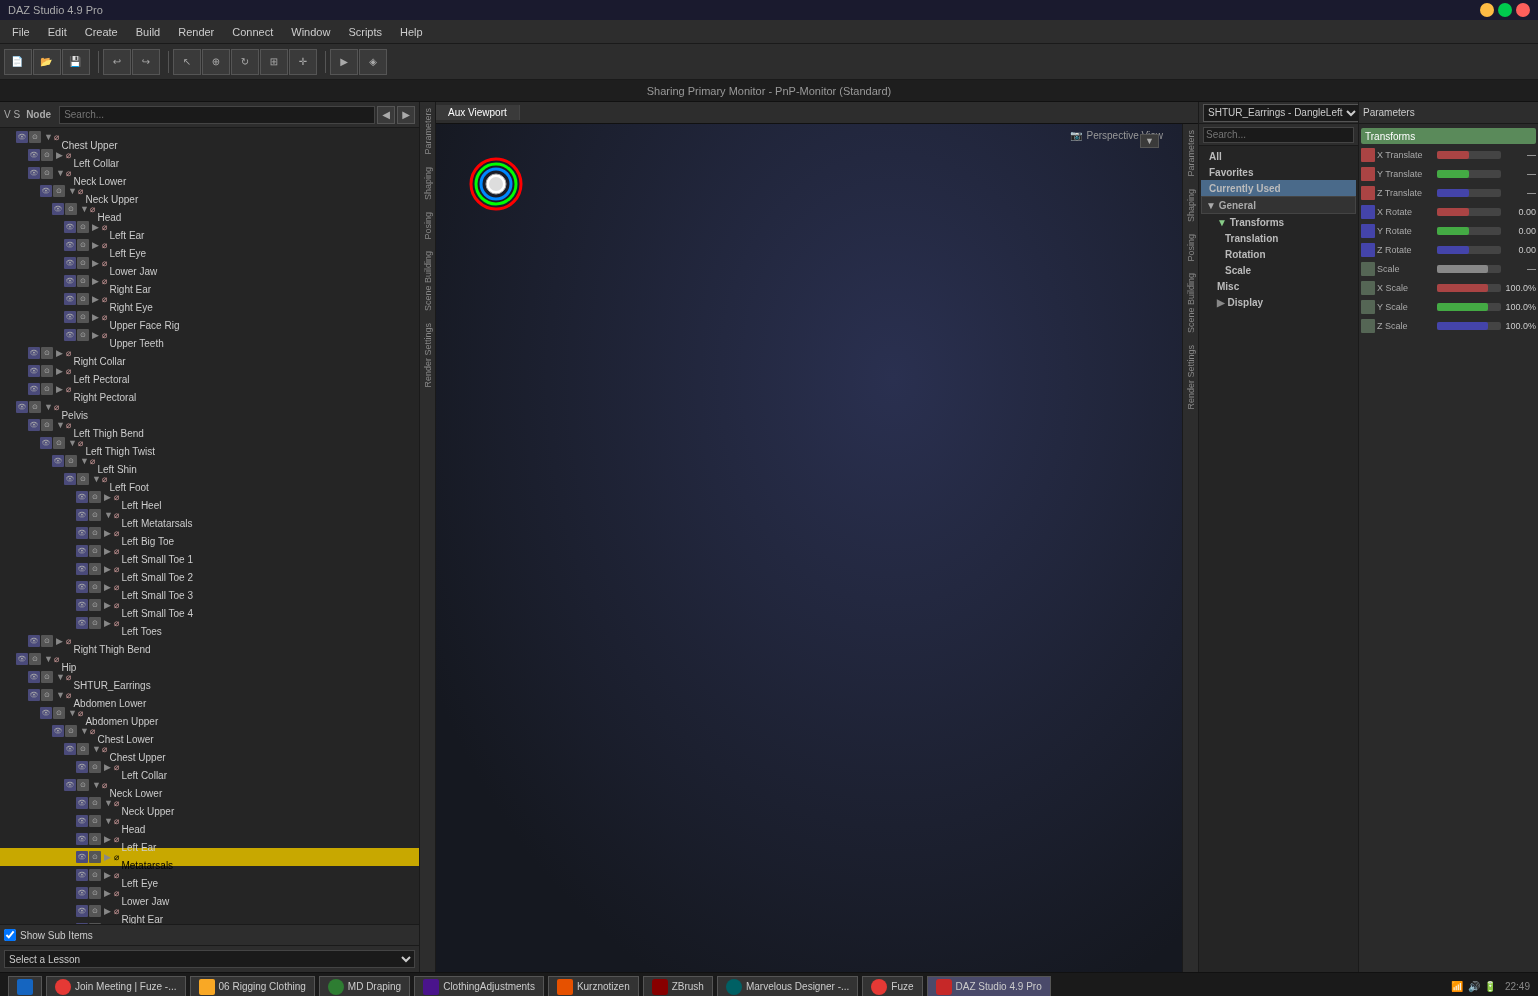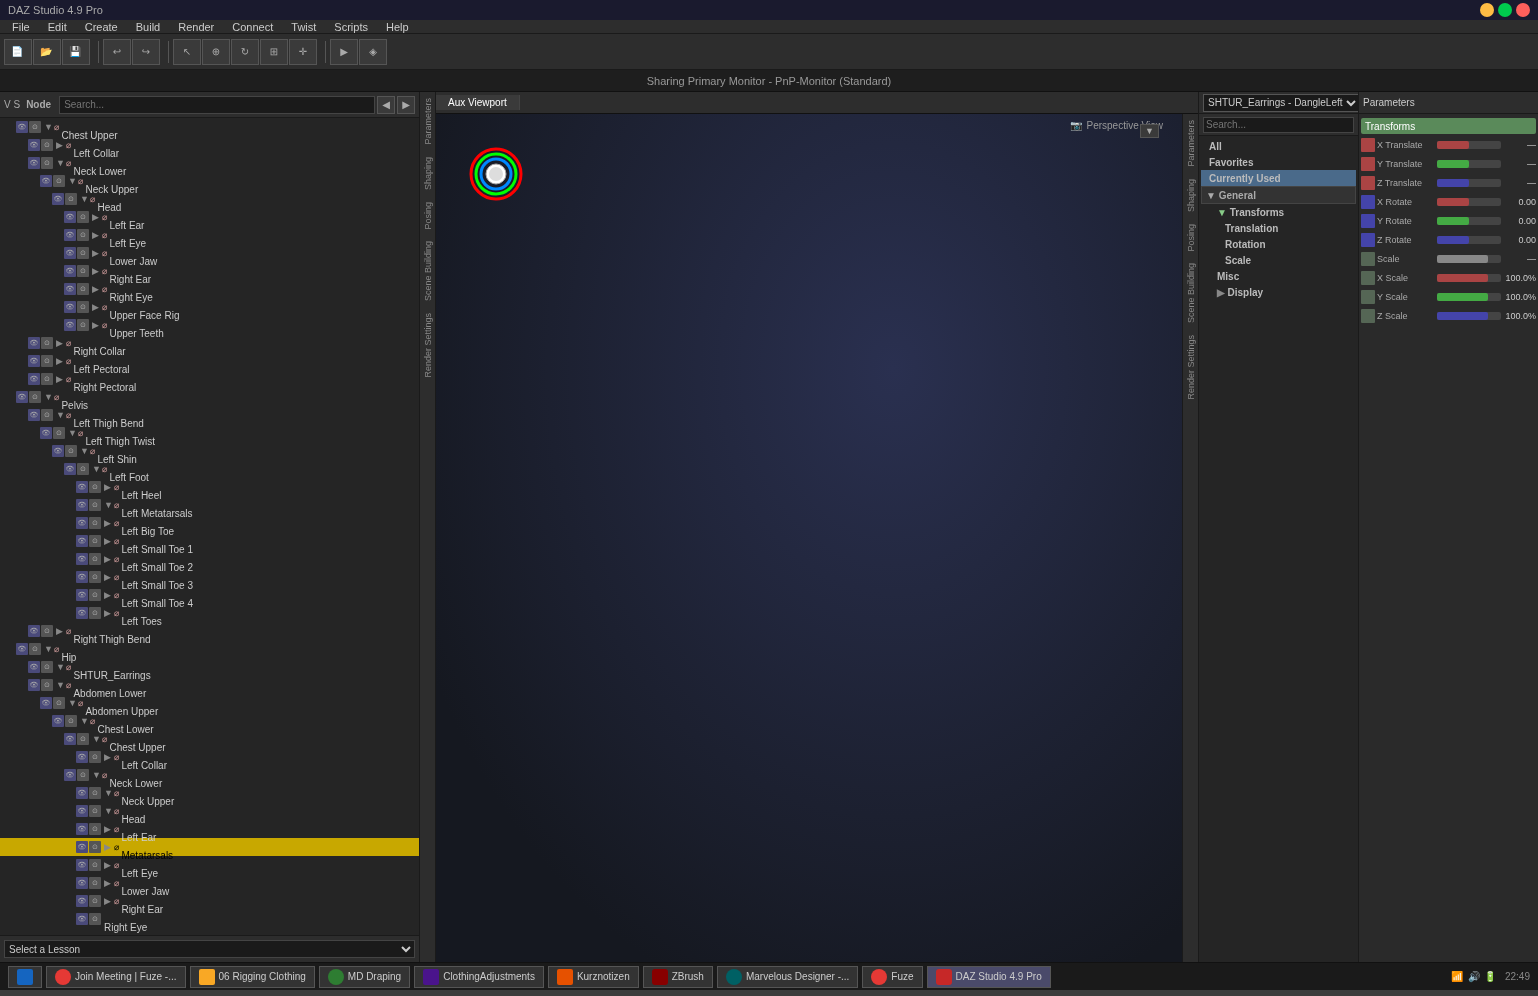--- a/index.html
+++ b/index.html
@@ -8,21 +8,21 @@
     
     #titlebar { height: 20px; background: #1a1a2e; display: flex; align-items: center; justify-content: space-between; padding: 0 8px; }
     #titlebar .title { color: #aaa; font-size: 11px; }
     #titlebar .controls { display: flex; gap: 4px; }
     #titlebar .ctrl-btn { width: 14px; height: 14px; border-radius: 50%; border: none; cursor: pointer; }
     .ctrl-min { background: #ffbd44; }
     .ctrl-max { background: #00ca4e; }
     .ctrl-close { background: #ff605c; }
 
     
-    #menubar { height: 14px; background: #2d2d2d; display: flex; align-items: center; padding: 0 4px; gap: 2px; border-bottom: 1px solid #1a1a1a; }
+    #menubar { height: 24px; background: #2d2d2d; display: flex; align-items: center; padding: 0 4px; gap: 2px; border-bottom: 1px solid #1a1a1a; }
     .menu-item { padding: 2px 8px; color: #ccc; cursor: pointer; font-size: 11px; }
 
     
     #toolbar { height: 36px; background: #2d2d2d; display: flex; align-items: center; padding: 0 4px; gap: 2px; border-bottom: 1px solid #1a1a1a; }
     .toolbar-btn { width: 28px; height: 26px; background: #3a3a3a; border: 1px solid #555; color: #aaa; cursor: pointer; display: flex; align-items: center; justify-content: center; font-size: 10px; }
     .toolbar-sep { width: 1px; height: 22px; background: #555; margin: 0 2px; }
 
     
     #monitorbar { height: 22px; background: #1e1e1e; display: flex; align-items: center; justify-content: center; border-bottom: 1px solid #111; }
     #monitorbar span { color: #999; font-size: 11px; }
@@ -135,21 +135,21 @@
   </div>
 </div>
 
 <div id="menubar">
   <span class="menu-item">File</span>
   <span class="menu-item">Edit</span>
   <span class="menu-item">Create</span>
   <span class="menu-item">Build</span>
   <span class="menu-item">Render</span>
   <span class="menu-item">Connect</span>
-  <span class="menu-item">Twist</span>
+  <span class="menu-item">Window</span>
   <span class="menu-item">Scripts</span>
   <span class="menu-item">Help</span>
 </div>
 
 <div id="toolbar">
   <div class="tool-group">
     <button class="toolbar-btn">📄</button>
     <button class="toolbar-btn">📂</button>
     <button class="toolbar-btn">💾</button>
   </div>
@@ -586,20 +586,24 @@
           <span class="node-label">Right Ear</span>
         </div>
         <div class="tree-node indent-6">
           <div class="node-icons">
             <div class="node-icon eye-icon" style="font-size: 7px;">👁</div>
             <div class="node-icon" style="font-size: 7px;">⊙</div>
           </div>
           <span class="node-label">Right Eye</span>
         </div>
       </div>
+    <div id="show-sub">
+      <input type="checkbox" checked="" style="">
+      <span>Show Sub Items</span>
+    </div>
     <div class="lesson-area">
       <select class="lesson-select">
         <option>Select a Lesson</option>
       </select>
     </div>
   </div>
 
   <div id="side-tabs">
     <span class="v-tab-label">Parameters</span>
     <span class="v-tab-label">Shaping</span>

